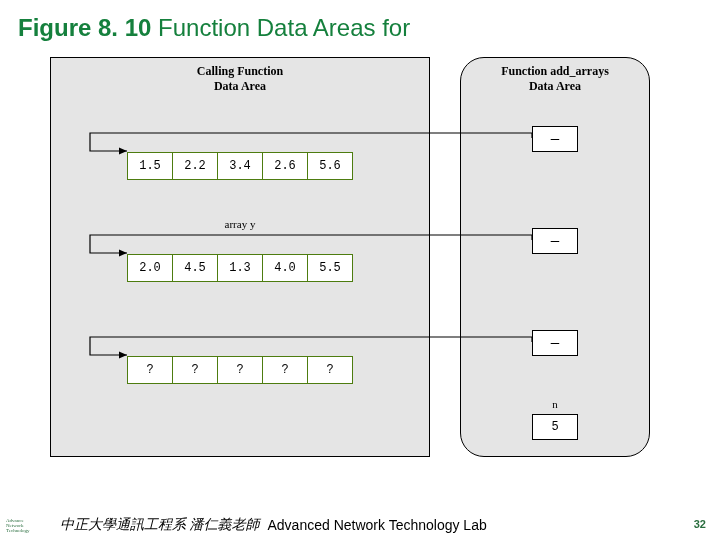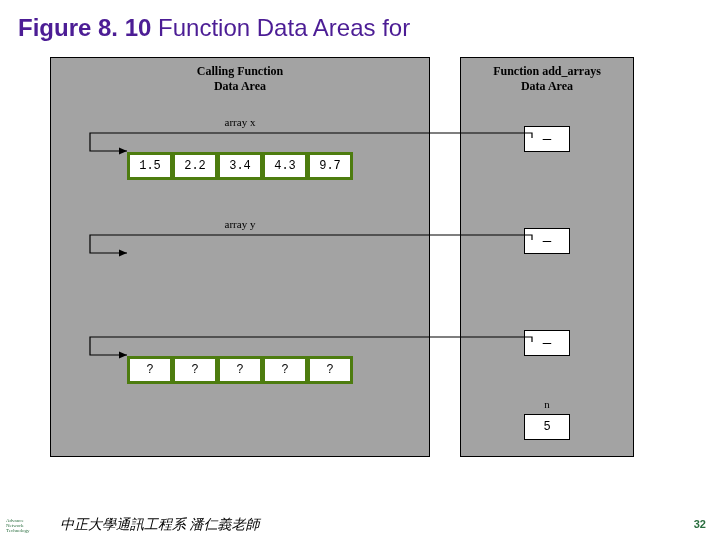--- a/index.html
+++ b/index.html
@@ -8,36 +8,36 @@
     height: 540px;
     background: #fff;
     font-family: Arial, sans-serif;
     position: relative;
     overflow: hidden;
   }
   .title {
     padding: 12px 18px 6px 18px;
     font-size: 24px;
     line-height: 1.3;
-    color: #4c1d95;
+    color: #15803d;
   }
   .title .bold { font-weight: bold; }
   .diagram {
     position: relative;
     width: 660px;
     height: 410px;
     margin: 8px auto 0 auto;
   }
   .panel {
     position: absolute;
-    background: #a3a3a3;
+    background: #e5e5e5;
     border: 1px solid #000;
   }
   .panel-left { left: 20px; top: 0; width: 380px; height: 400px; }
-  .panel-right { left: 430px; top: 0; width: 174px; height: 400px; }
+  .panel-right { left: 430px; top: 0; width: 190px; height: 400px; border-radius: 24px; }
   .panel-title {
     text-align: center;
     font-size: 12px;
     font-weight: bold;
     font-family: "Times New Roman", serif;
     padding: 6px 0 2px 0;
     color: #000;
   }
   .label {
     position: absolute;
@@ -50,21 +50,21 @@
   .array-row {
     position: absolute;
     display: flex;
     left: 50%;
     transform: translateX(-50%);
   }
   .cell {
     width: 46px;
     height: 28px;
     background: #fff;
-    border: 3px solid #4d7c0f;
+    border: 1px solid #4d7c0f;
     display: flex;
     align-items: center;
     justify-content: center;
     font-family: "Courier New", monospace;
     font-size: 12px;
     margin-left: -1px;
   }
   .cell:first-child { margin-left: 0; }
   .ptr-box {
     position: absolute;
@@ -143,30 +143,36 @@
 </div>
 
 <div class="diagram">
 
   <div class="panel panel-left">
     <div class="panel-title">
       <span>Calling Function</span><br>
       <span>Data Area</span>
     </div>
 
-    <div class="label" style="top:58px">array x</div>
     <div class="array-row" style="top:94px">
       <div class="cell">1.5</div>
       <div class="cell">2.2</div>
       <div class="cell">3.4</div>
-      <div class="cell">4.3</div>
-      <div class="cell">9.7</div>
+      <div class="cell">2.6</div>
+      <div class="cell">5.6</div>
     </div>
 
     <div class="label" style="top:160px">array y</div>
+    <div class="array-row" style="top:196px">
+      <div class="cell">2.0</div>
+      <div class="cell">4.5</div>
+      <div class="cell">1.3</div>
+      <div class="cell">4.0</div>
+      <div class="cell">5.5</div>
+    </div>
 
     <div class="array-row" style="top:298px">
       <div class="cell">?</div>
       <div class="cell">?</div>
       <div class="cell">?</div>
       <div class="cell">?</div>
       <div class="cell">?</div>
     </div>
   </div>
 
@@ -209,14 +215,15 @@
 
 </div>
 
 <div class="footer">
   <div class="logo">
     <span>Advance</span>
     <span>Network</span>
     <span>Technology</span>
   </div>
   <span class="cn">中正大學通訊工程系 潘仁義老師</span>
+  <span class="lab">Advanced Network Technology Lab</span>
 </div>
 <div class="pagenum">32</div>
 
 </body></html>

